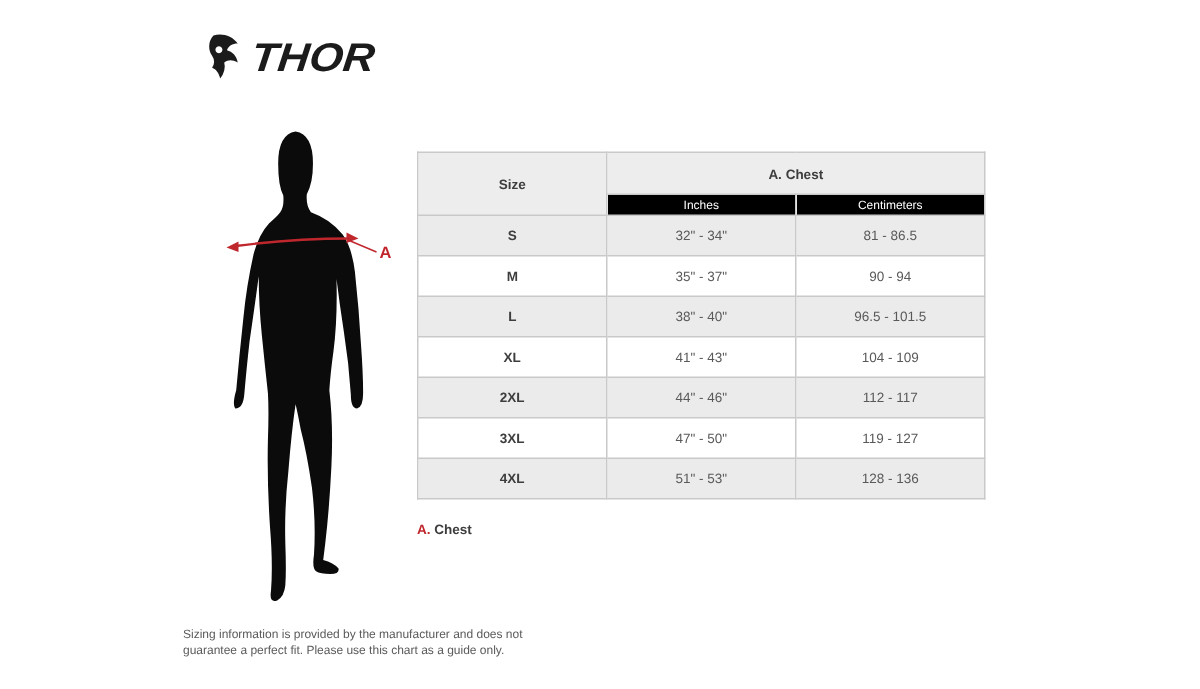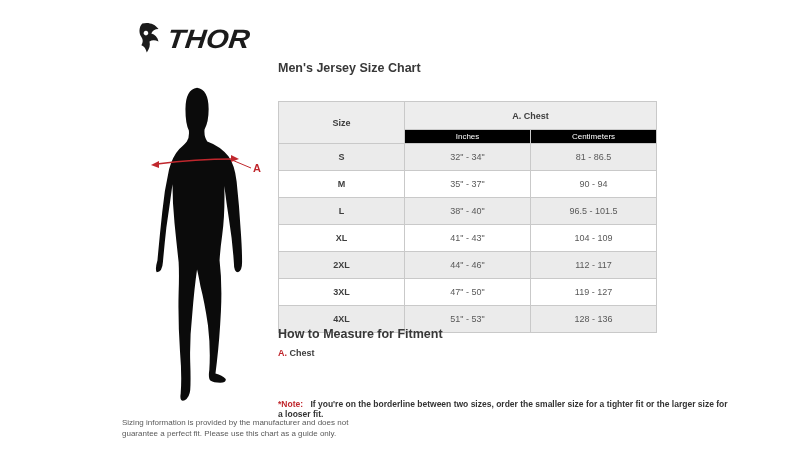--- a/index.html
+++ b/index.html
@@ -92,21 +92,20 @@
   </svg>
 
   <svg class="arrow-svg" width="115" height="32" viewBox="0 0 115 32" xmlns="http://www.w3.org/2000/svg">
     <path d="M9,16 Q48,11 85,11" stroke="#c0272d" stroke-width="1.6" fill="none"></path>
     <path d="M3,17 L11,13 L11,20 Z" fill="#c0272d"></path>
     <path d="M91,11 L83,7 L83,14 Z" fill="#c0272d"></path>
     <path d="M84,12 L103,20" stroke="#c0272d" stroke-width="1" fill="none"></path>
     <text x="105" y="24" font-size="11" font-weight="bold" fill="#c0272d" font-family="Liberation Sans, sans-serif">A</text>
   </svg>
 
-  <h1 class="page-title">Men's Jersey Size Chart</h1>
 
   <table class="size-table">
     <colgroup>
         <col style="width:126px">
         <col style="width:126px">
         <col style="width:126px">
       </colgroup>
     <thead>
       <tr class="group-row">
         <th rowspan="2">Size</th>
@@ -149,28 +148,23 @@
           <td>119 - 127</td>
         </tr>
         <tr>
           <td>4XL</td>
           <td>51" - 53"</td>
           <td>128 - 136</td>
         </tr>
       </tbody>
   </table>
 
-  <h2 class="fitment-heading">How to Measure for Fitment</h2>
   <div class="measure-block">
     <div class="measure-title">
       <span class="red">A.</span>
       <span>Chest</span>
     </div>
   </div>
 
-  <p class="note">
-    <span class="note-label">*Note:</span>
-    <span class="note-text">If you're on the borderline between two sizes, order the smaller size for a tighter fit or the larger size for a looser fit.</span>
-  </p>
 
   <p class="disclaimer">Sizing information is provided by the manufacturer and does not guarantee a perfect fit. Please use this chart as a guide only.</p>
 
 </div>
 
 </body></html>

